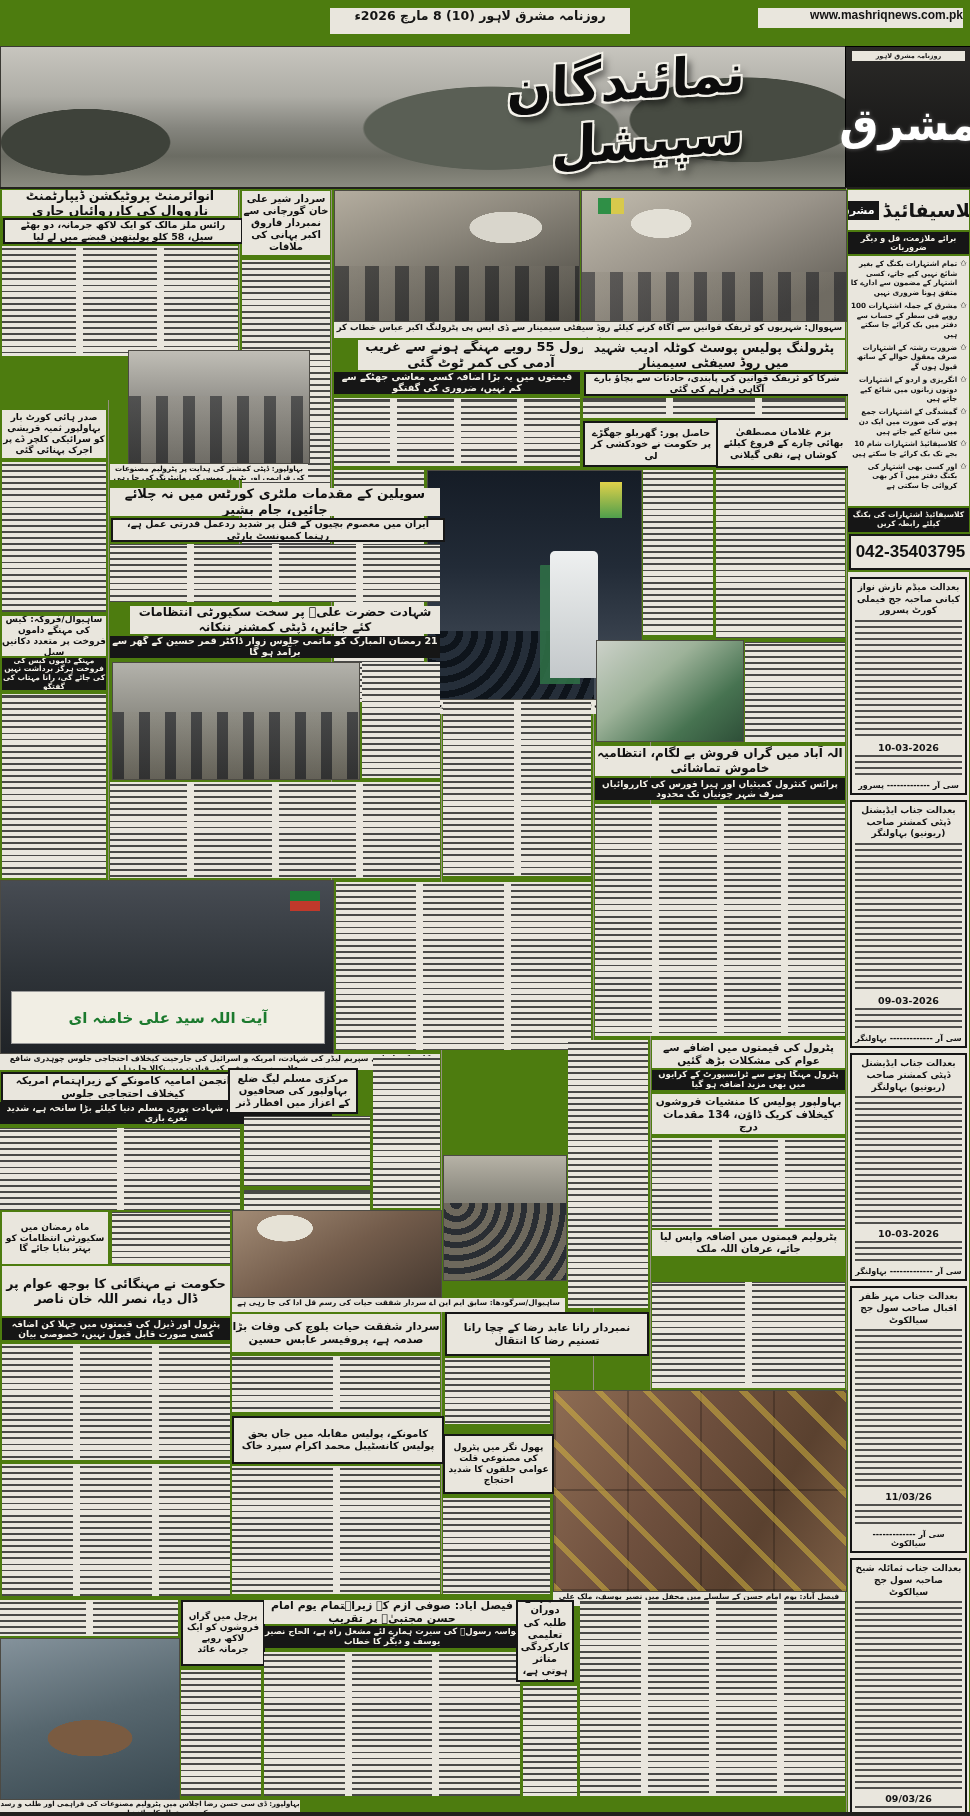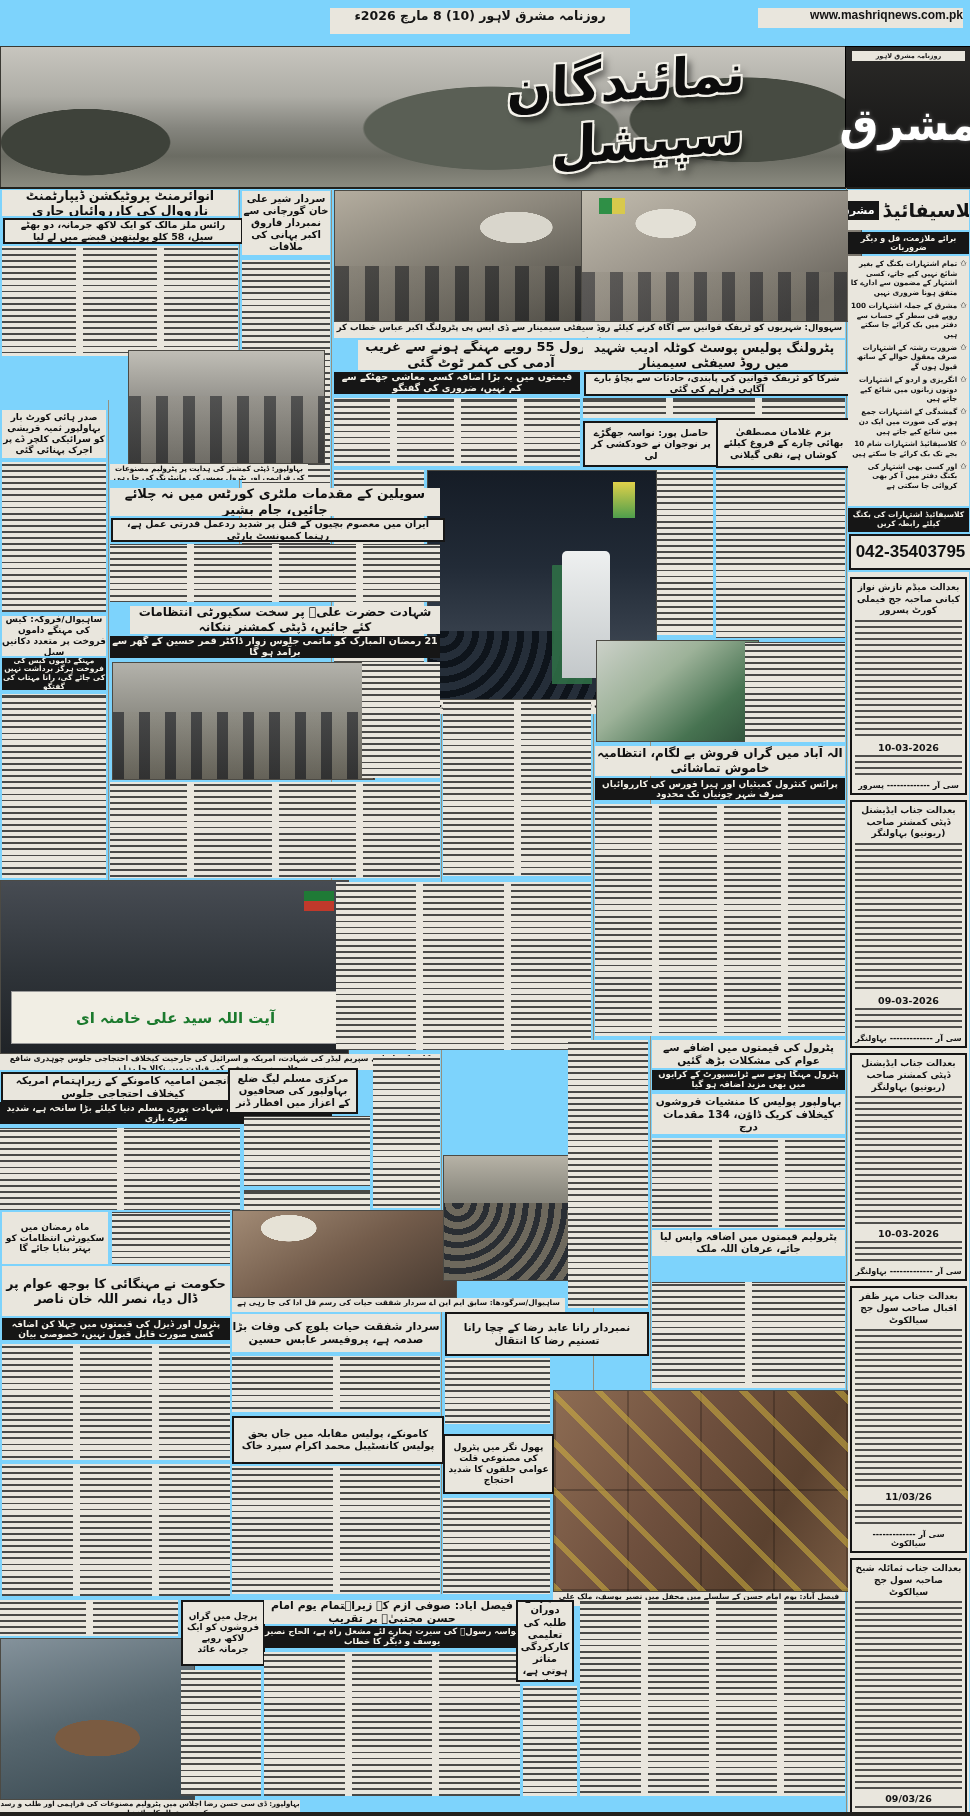--- a/index.html
+++ b/index.html
@@ -1,25 +1,25 @@
 <!DOCTYPE html>
 <html><head>
 <meta charset="utf-8">
 <style>
   html,body{margin:0;padding:0;background:#cfcdc5;}
-  #page{position:relative;width:970px;height:1816px;background:#7dd3fc;font-family:"DejaVu Sans",sans-serif;color:#141414;margin:0 auto;overflow:hidden;}
+  #page{position:relative;width:970px;height:1816px;background:#4d7c0f;font-family:"DejaVu Sans",sans-serif;color:#141414;margin:0 auto;overflow:hidden;}
   .abs{position:absolute;overflow:hidden;direction:rtl;background:#e9e6dd;}
   .h{font-weight:bold;text-align:center;line-height:1.22;color:#101010;display:flex;align-items:center;justify-content:center;}
   .bar{position:absolute;overflow:hidden;direction:rtl;background:#161616;color:#f4f1e8;font-weight:bold;text-align:center;display:flex;align-items:center;justify-content:center;line-height:1.15;}
   .boxh{border:2px solid #161616;background:#e9e6dd;padding:0 3px;}
   .cap{font-weight:bold;text-align:center;line-height:1.25;color:#111;}
   .cols{display:flex;gap:7px;direction:rtl;align-items:stretch;}
   .simcol{flex:1;background-image:repeating-linear-gradient(180deg,rgba(28,28,28,.78) 0 1.7px,rgba(0,0,0,0) 1.7px 6.1px);background-position:0 2px;}
   .simbg{background-image:repeating-linear-gradient(180deg,rgba(28,28,28,.75) 0 1.6px,rgba(0,0,0,0) 1.6px 6px);}
-  .photo{position:absolute;overflow:hidden;border:1px solid #4c4a44;padding-left:15px;}
+  .photo{position:absolute;overflow:hidden;border:1px solid #4c4a44;}
   .vrule{position:absolute;width:1px;background:#94907f;}
   .hrule{position:absolute;background:#22211d;}
   
   #hdr-date{font-weight:bold;font-size:12.5px;text-align:center;}
   #hdr-url{font-weight:bold;font-size:12px;direction:ltr;text-align:right;font-family:"Liberation Sans",sans-serif;}
   #banner{position:absolute;left:0;top:46px;width:845px;height:140px;border:1px solid #3a3933;
     background:
       radial-gradient(ellipse 140px 55px at 10% 68%,#3e423a 0 60%,rgba(0,0,0,0) 61%),
       radial-gradient(ellipse 190px 70px at 88% 52%,#474b42 0 60%,rgba(0,0,0,0) 61%),
       radial-gradient(ellipse 230px 75px at 58% 58%,#5a5f55 0 55%,rgba(0,0,0,0) 56%),
@@ -120,21 +120,21 @@
     </div>
 
   <div class="abs h" style="left:583px;top:340px;width:262px;height:30px;font-size:12.5px;">پٹرولنگ پولیس پوسٹ کوٹلہ ادیب شہید میں روڈ سیفٹی سیمینار</div>
   <div class="abs h boxh" style="left:584px;top:372px;width:256px;height:20px;font-size:9px;">شرکا کو ٹریفک قوانین کی پابندی، حادثات سے بچاؤ بارے آگاہی فراہم کی گئی</div>
   <div class="abs cols" style="left:583px;top:398px;width:262px;height:20px;">
       <div class="simcol"></div>
       <div class="simcol"></div>
       <div class="simcol"></div>
     </div>
 
-  <div class="abs h boxh" style="left:583px;top:421px;width:126px;height:42px;font-size:9.5px;">حاصل پور: نواسہ جھگڑے پر نوجوان نے خودکشی کر لی</div>
+  <div class="abs h boxh" style="left:583px;top:421px;width:126px;height:42px;font-size:9.5px;">حاصل پور: گھریلو جھگڑے پر حکومت نے خودکشی کر لی</div>
   <div class="abs h boxh" style="left:716px;top:418px;width:125px;height:46px;font-size:9.5px;">بزم غلامان مصطفیٰ بھائی چارے کے فروغ کیلئے کوشاں ہے، نقی گیلانی</div>
   <div class="abs cols" style="left:643px;top:470px;width:70px;height:165px;">
       <div class="simcol"></div>
     </div>
   <div class="abs cols" style="left:716px;top:470px;width:129px;height:168px;">
       <div class="simcol"></div>
     </div>
 
   <div class="photo ph-night" style="left:427px;top:470px;width:213px;height:228px;">
       <div class="crowd"></div>

